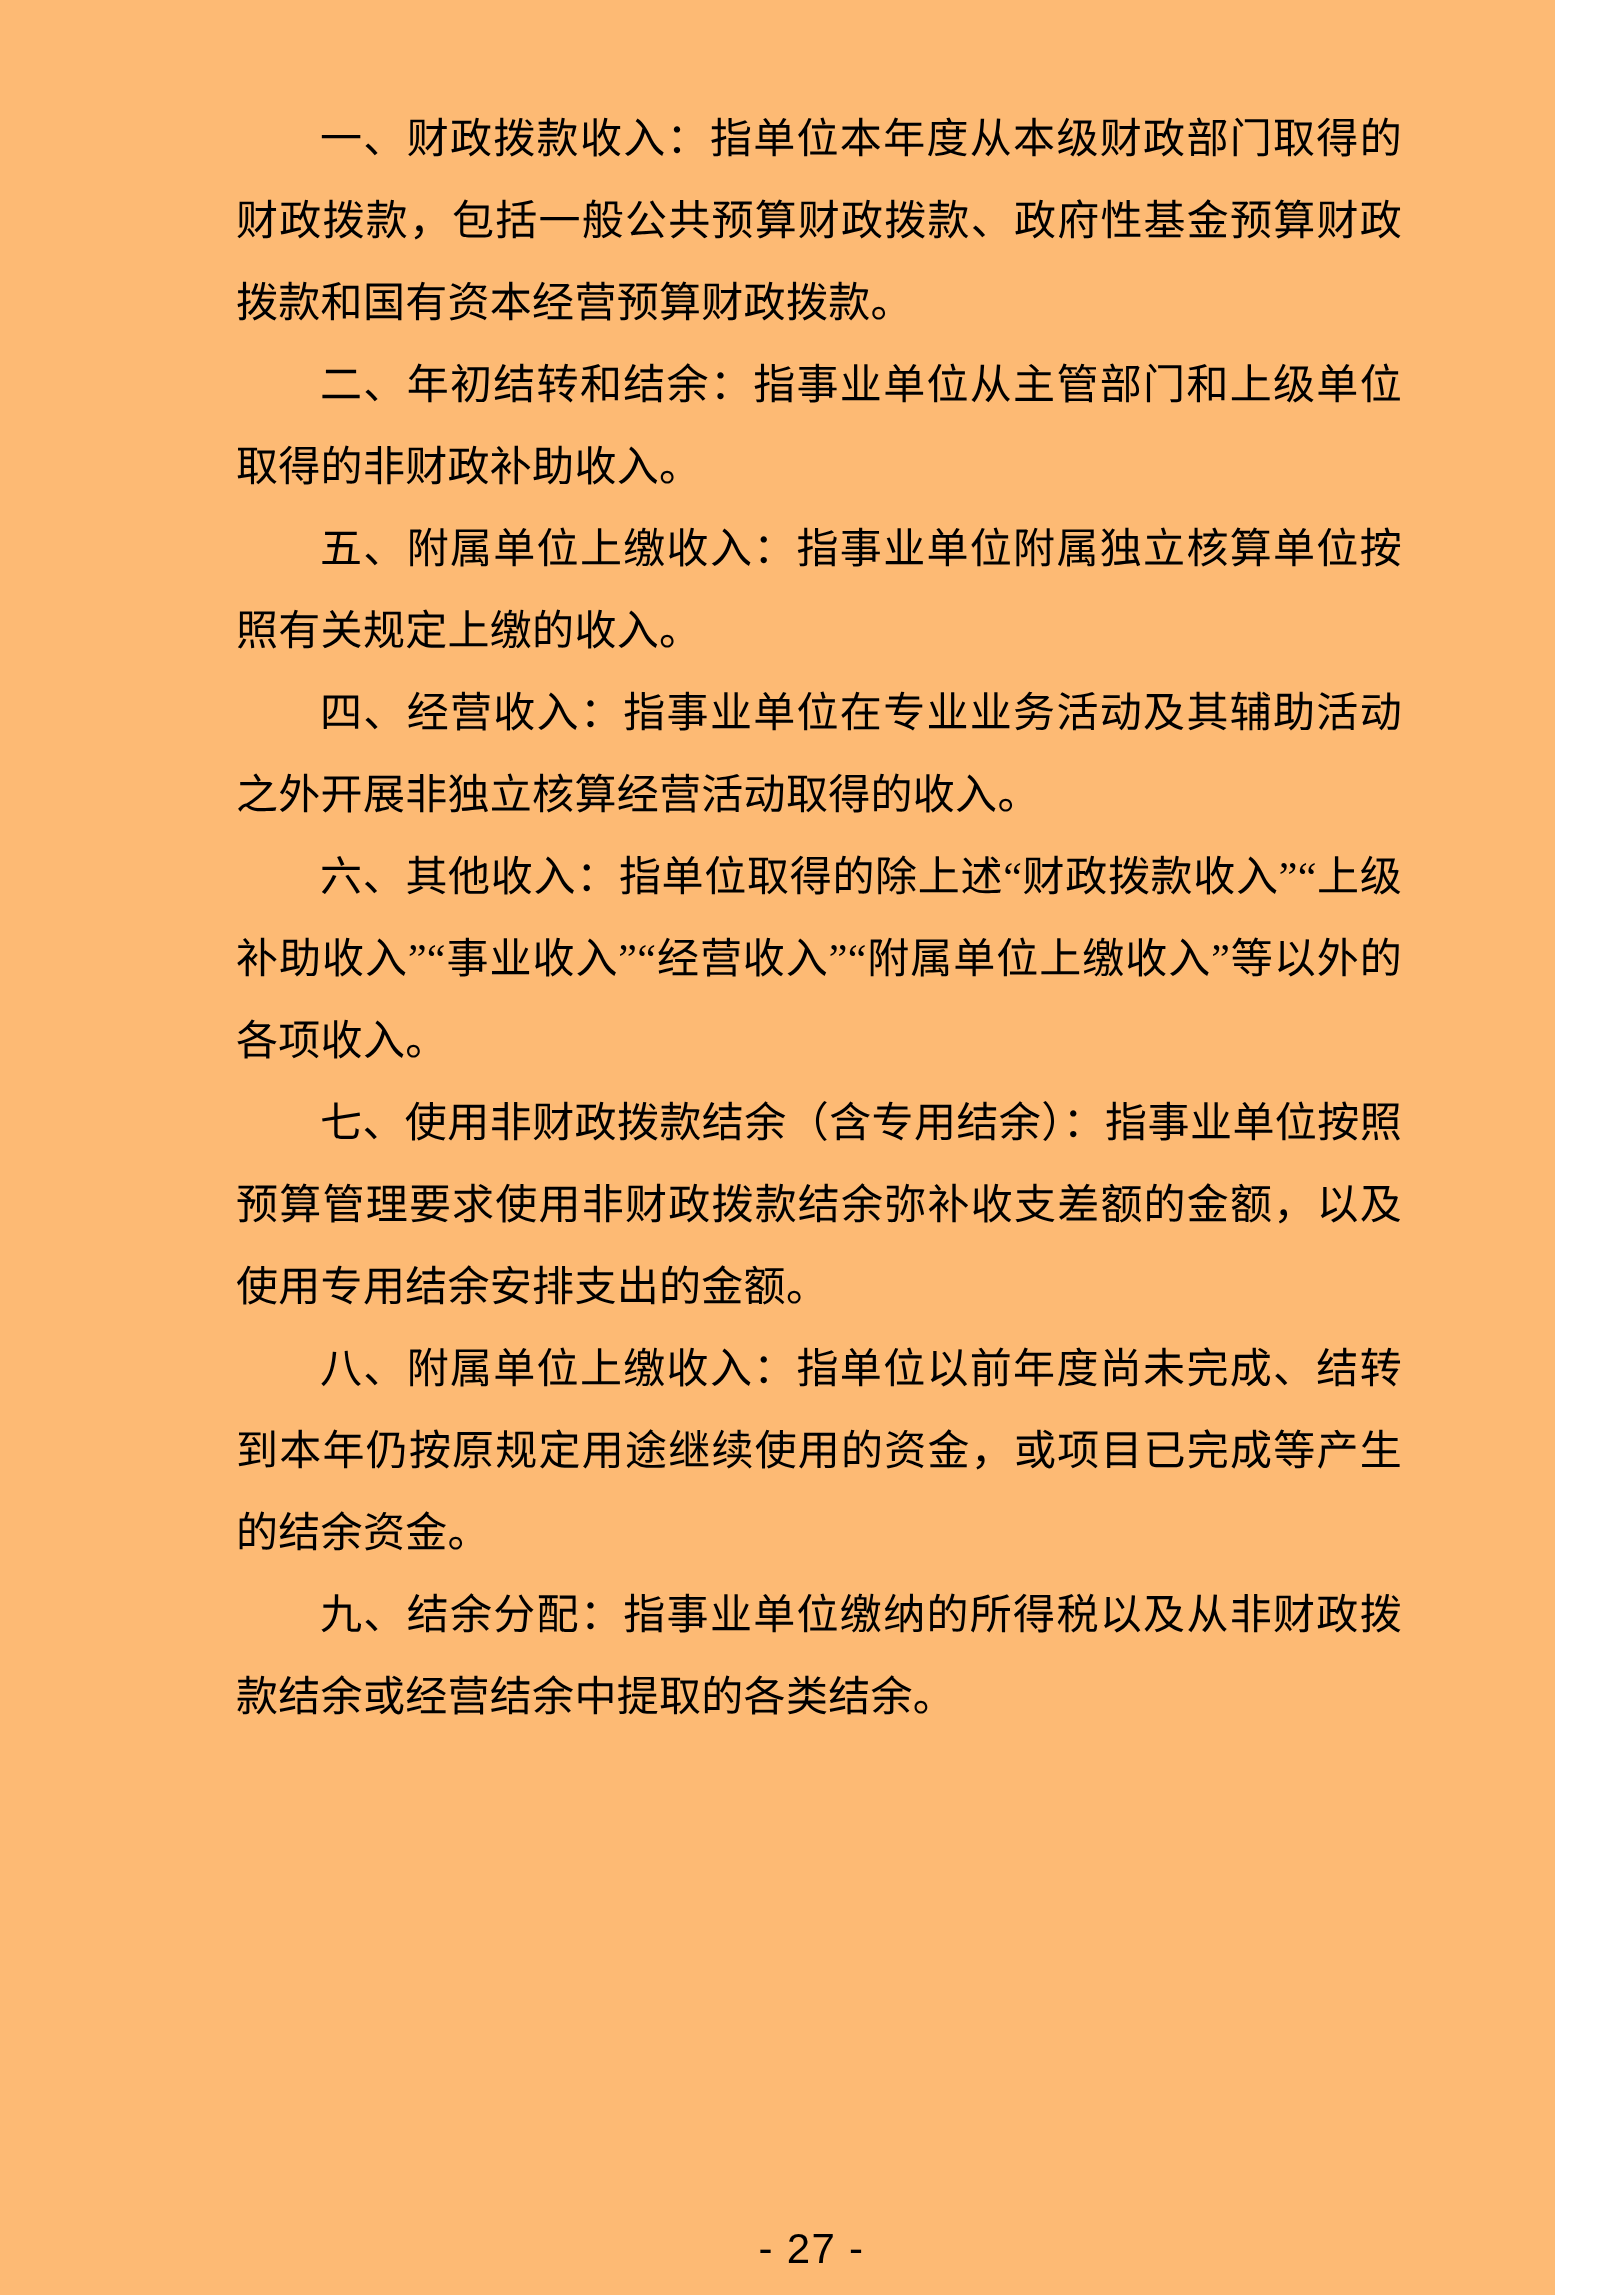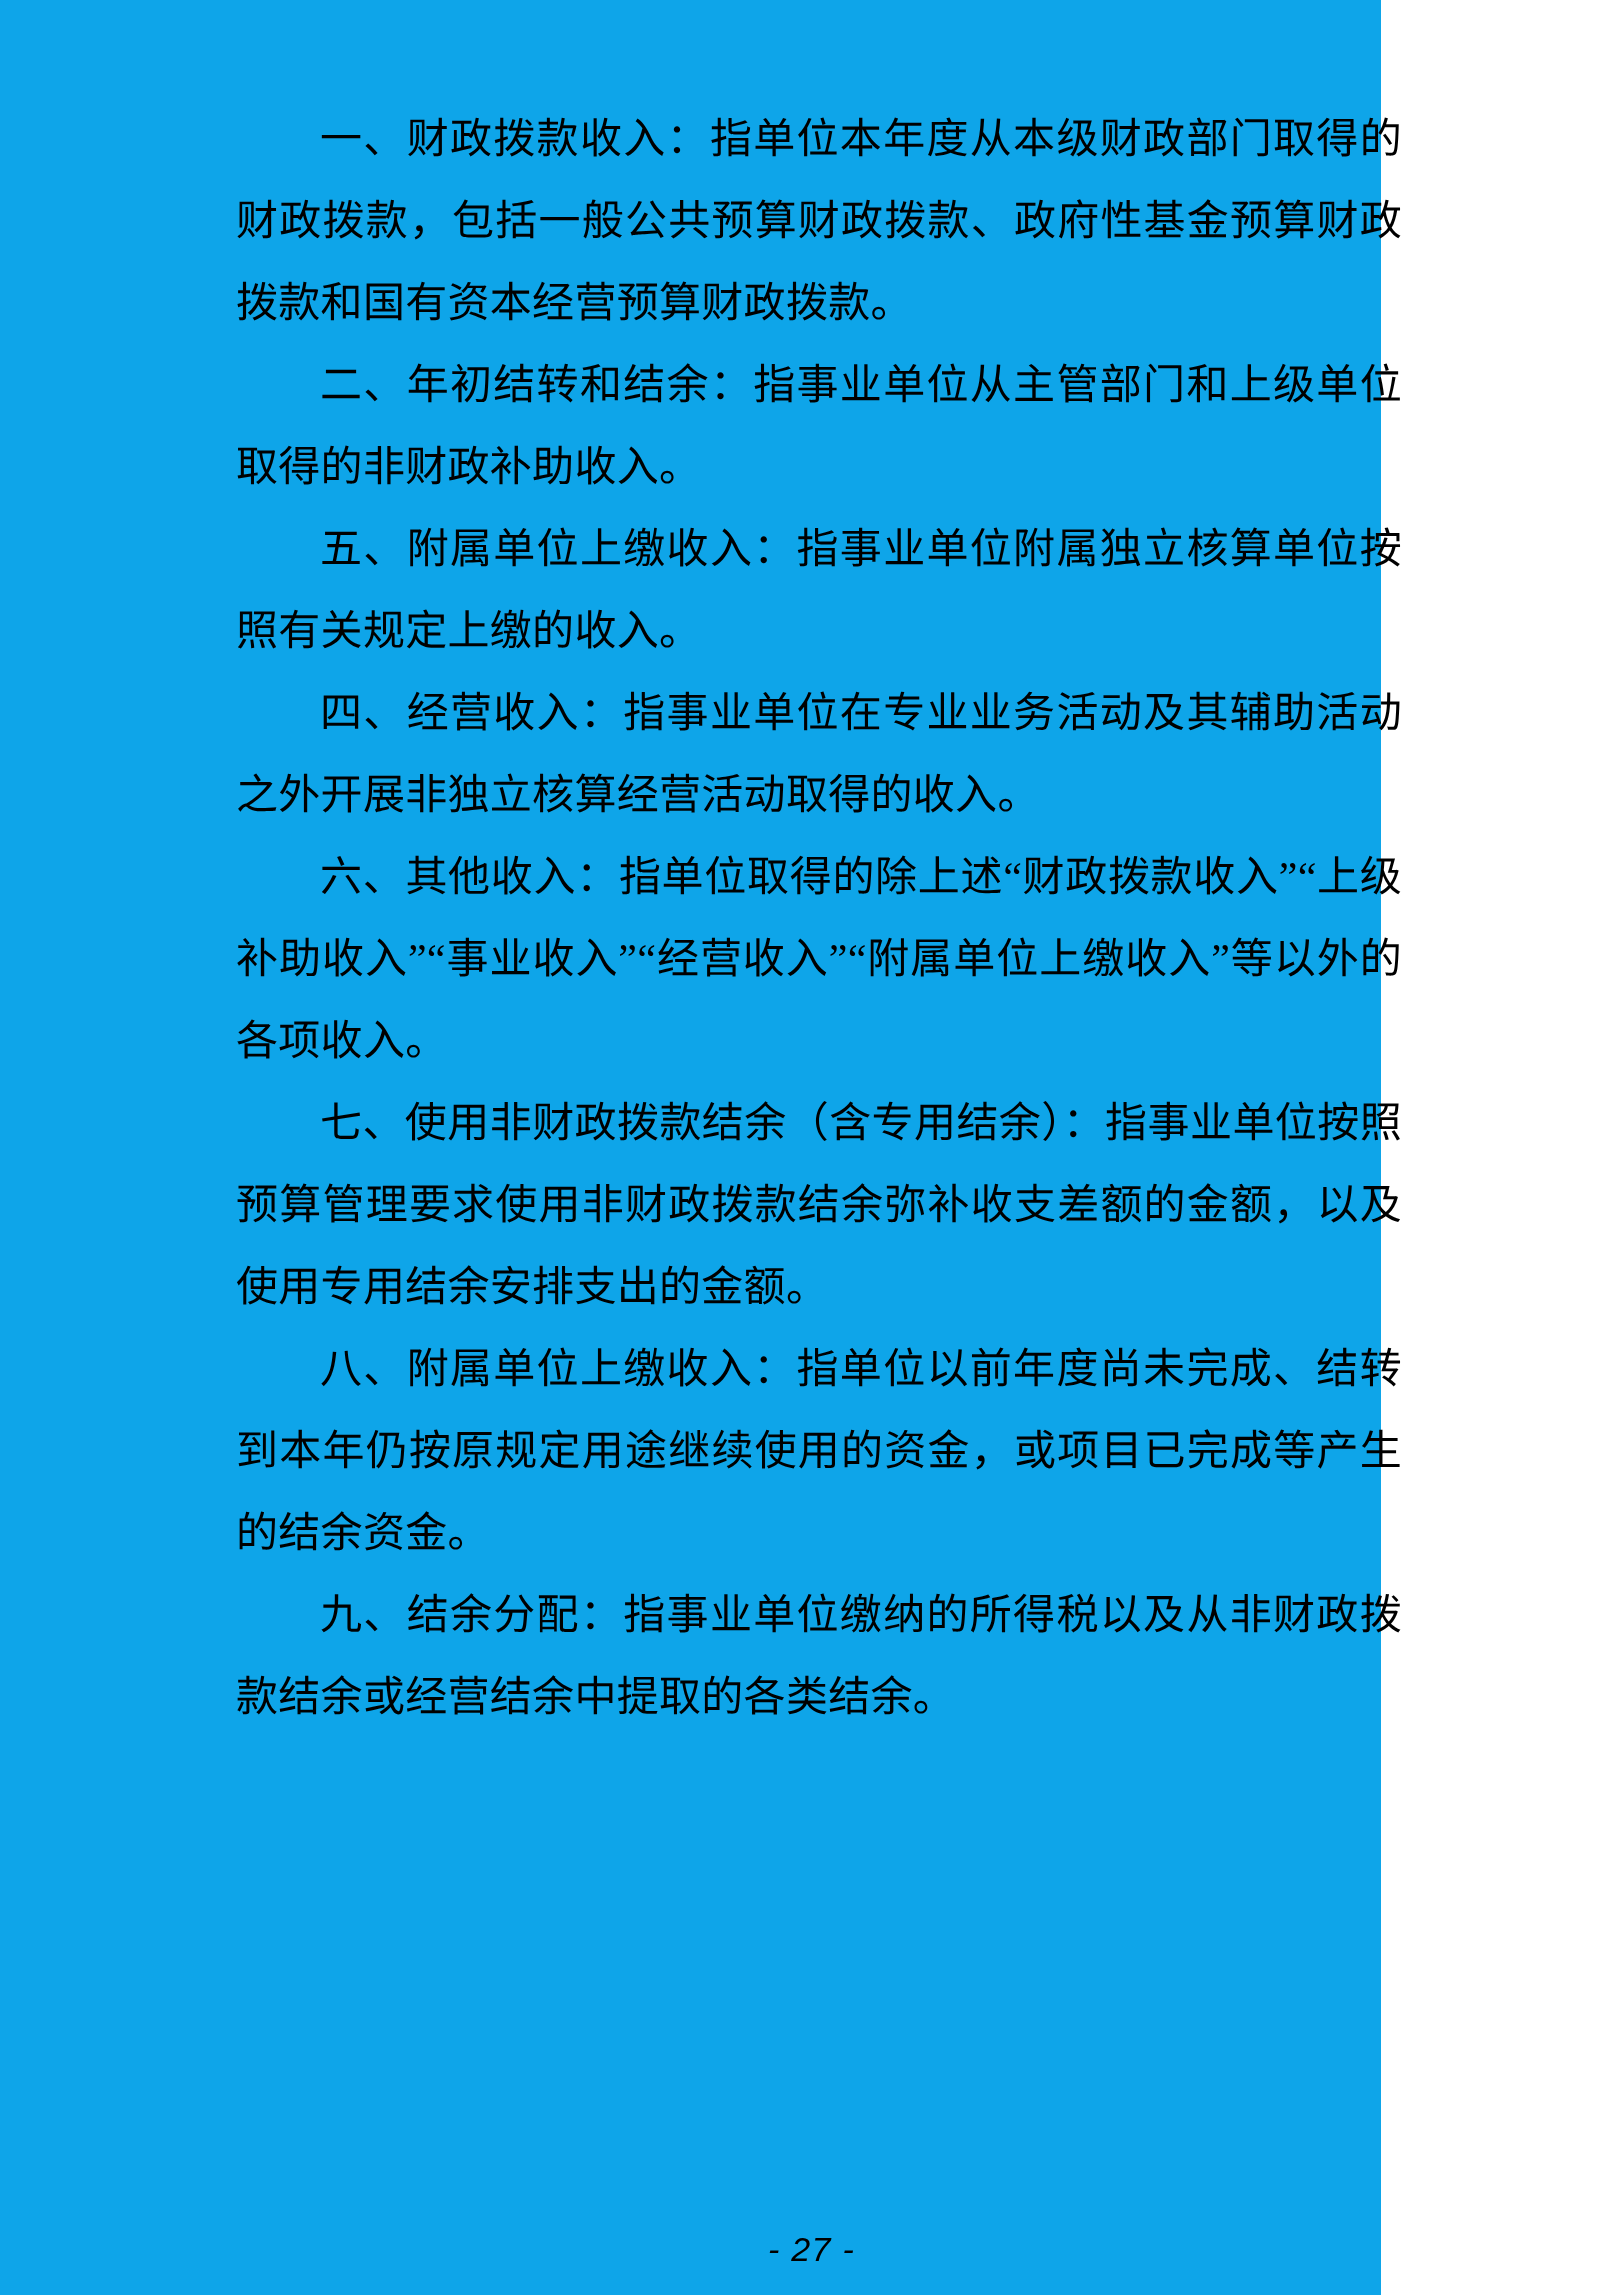--- a/index.html
+++ b/index.html
@@ -11,23 +11,23 @@
     height: 2295px;
     position: relative;
     background: #ffffff;
     font-family: "Liberation Serif", "DejaVu Serif", serif;
     overflow: hidden;
   }
   .page {
     position: absolute;
     left: 0;
     top: 0;
-    width: 1381px;
+    width: 1555px;
     height: 2295px;
-    background: #0ea5e9;
+    background: #fdba74;
   }
   .content {
     position: absolute;
     left: 236px;
     top: 98px;
     width: 1166px;
   }
   .para {
     margin: 0;
     padding: 0;
@@ -41,25 +41,24 @@
   }
   .footer {
     position: absolute;
     left: 0;
     top: 2230px;
     width: 1623px;
     text-align: center;
   }
   .page-number {
     font-family: "Liberation Sans", "DejaVu Sans", sans-serif;
-    font-size: 34px;
+    font-size: 42px;
     line-height: 38px;
     color: #000000;
     letter-spacing: 1.3px;
-    font-style: italic;
   }
 </style>
 </head>
 <body>
 
 <div class="page">
   <div class="content">
     <p class="para">一、财政拨款收入：指单位本年度从本级财政部门取得的财政拨款，包括一般公共预算财政拨款、政府性基金预算财政拨款和国有资本经营预算财政拨款。</p>
     <p class="para">二、年初结转和结余：指事业单位从主管部门和上级单位取得的非财政补助收入。</p>
     <p class="para">五、附属单位上缴收入：指事业单位附属独立核算单位按照有关规定上缴的收入。</p>

